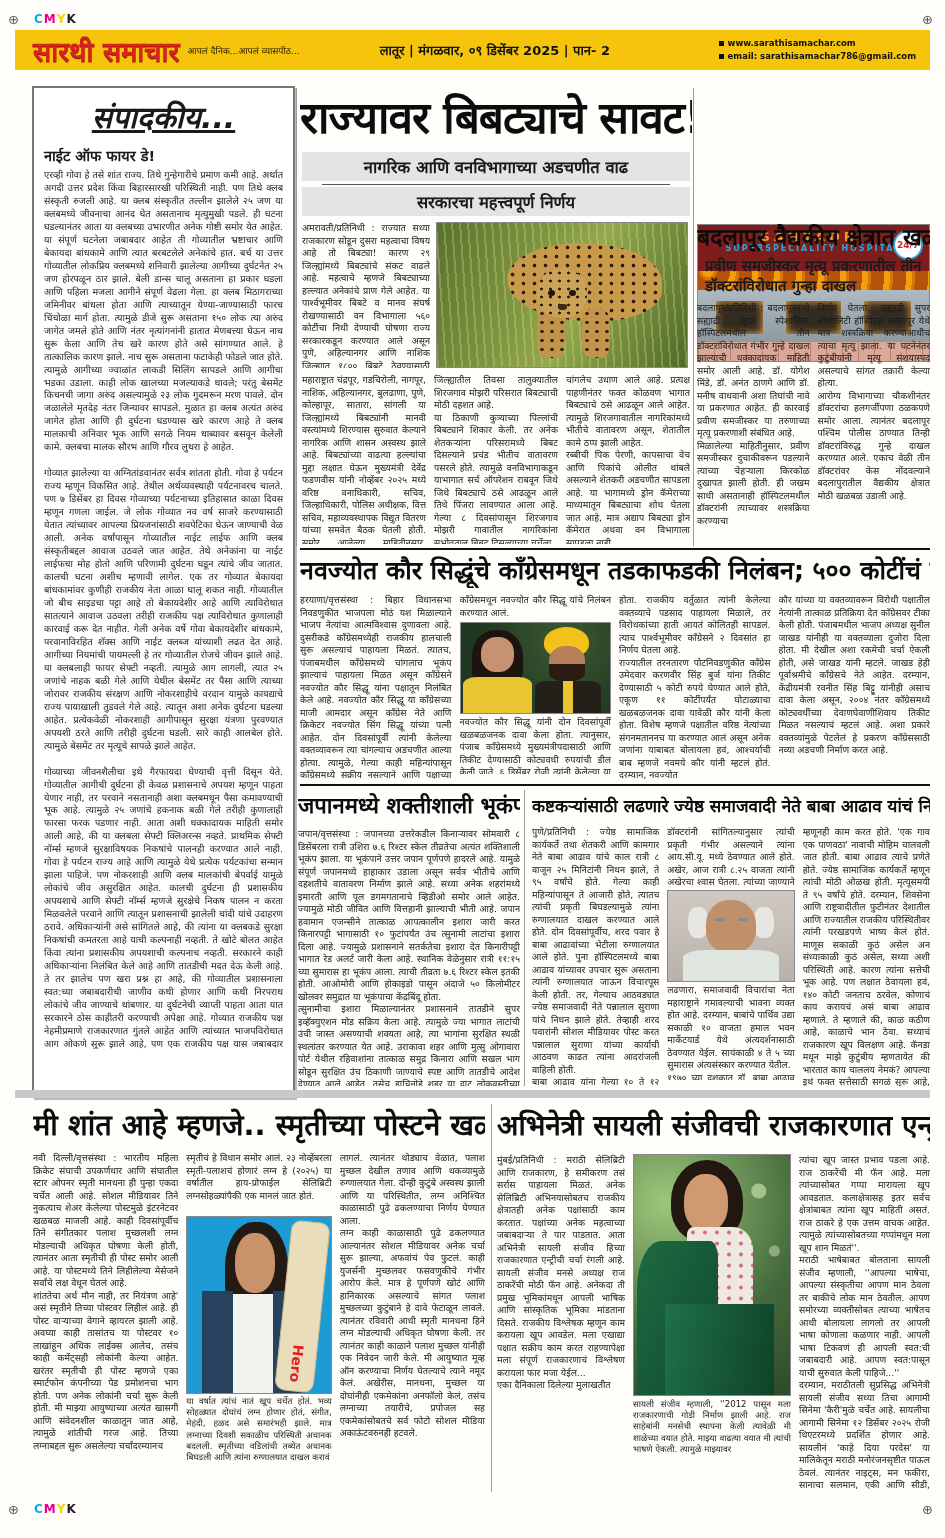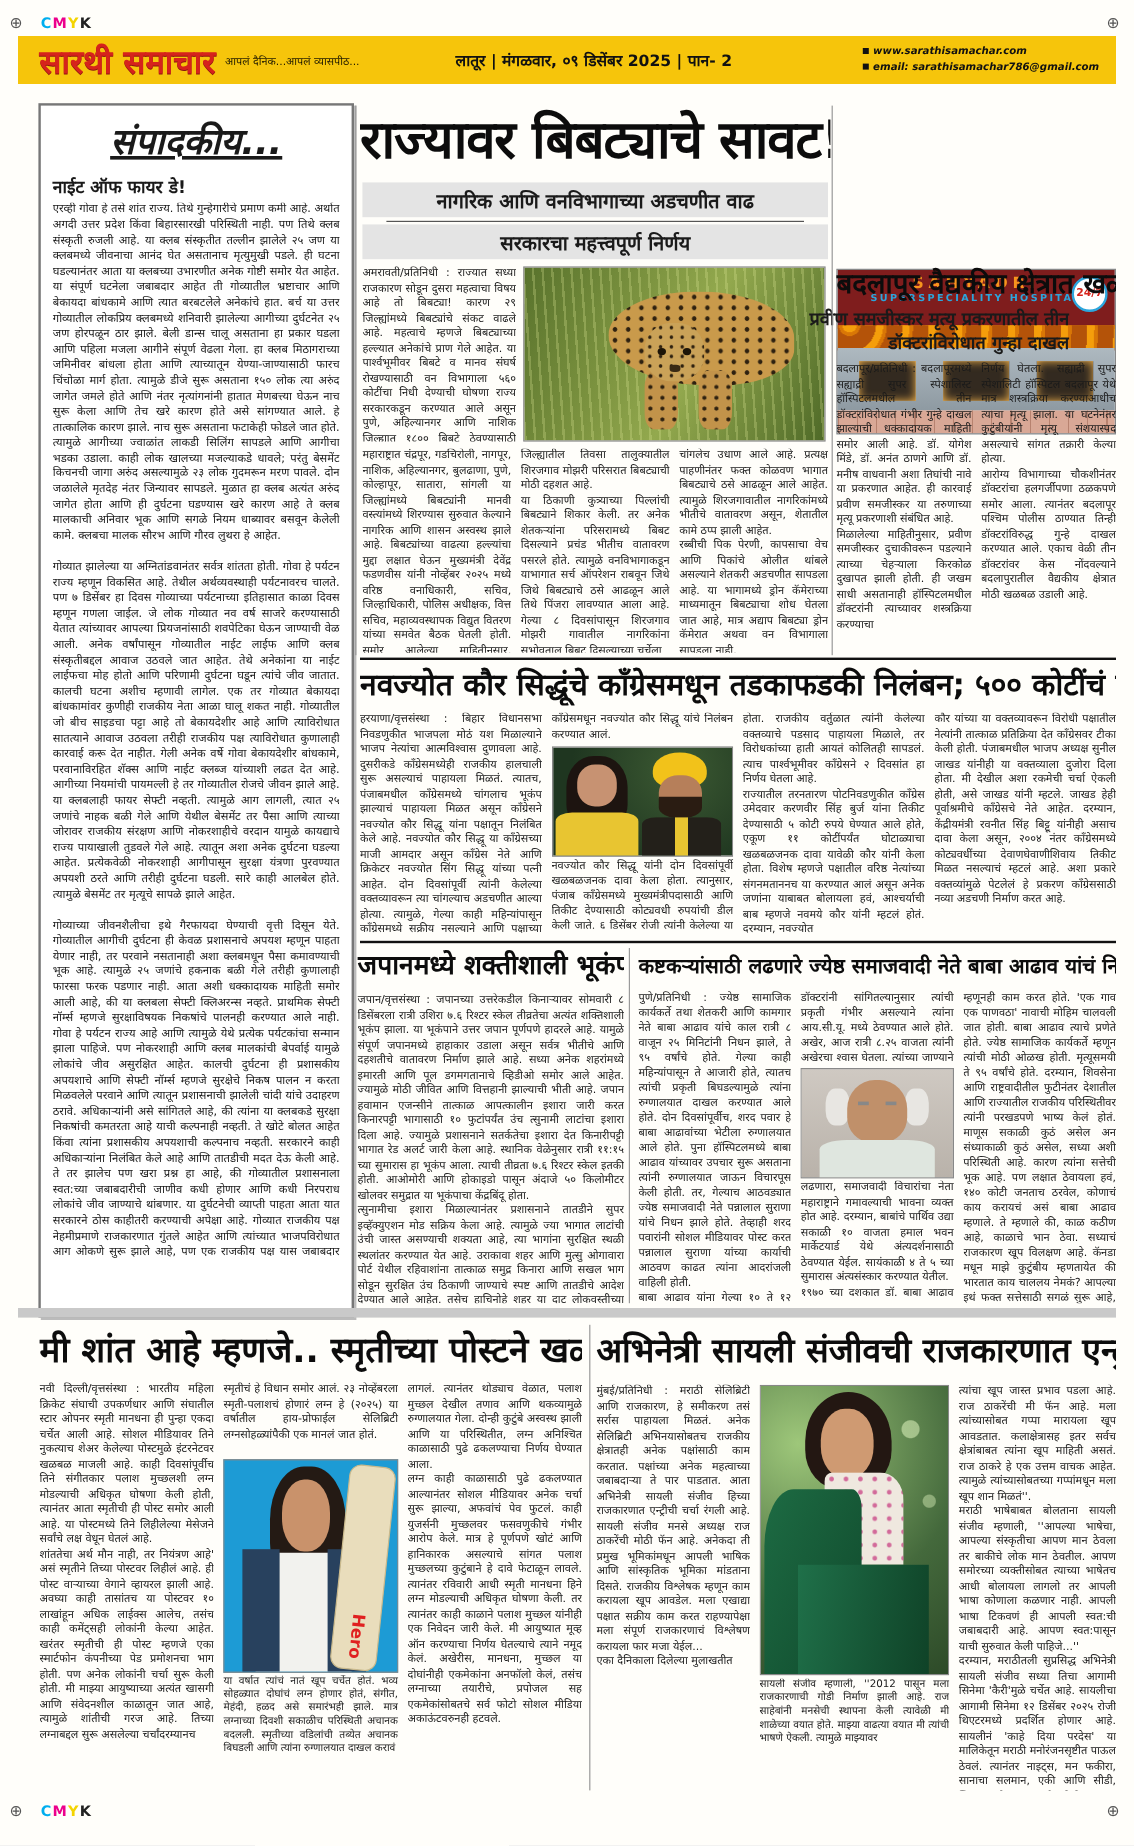--- a/index.html
+++ b/index.html
@@ -11,21 +11,21 @@
   .regmark{position:absolute;font-size:13px;color:#555;}
   .cmyk{position:absolute;left:34px;top:0;font-weight:bold;font-size:12px;letter-spacing:1px;}
   .cmyk .c{color:#00AEEF}.cmyk .m{color:#EC008C}.cmyk .y{color:#F4D400}.cmyk .k{color:#222}
   
   .masthead{position:absolute;left:15px;top:30px;width:915px;height:40px;background:#F6C50B;
             display:flex;align-items:center;}
   .mast-name{font-size:27px;font-weight:bold;color:#D6231C;margin-left:18px;white-space:nowrap;
              text-shadow:0 1px 0 #8a1410;}
   .mast-tag{font-size:9px;color:#201a00;margin-left:8px;white-space:nowrap;}
   .mast-date{font-size:13px;font-weight:bold;color:#111;margin-left:80px;white-space:nowrap;}
-  .mast-contact{margin-left:auto;margin-right:14px;font-size:8.5px;font-weight:bold;color:#111;text-align:left;line-height:1.5;font-style:italic;}
+  .mast-contact{margin-left:auto;margin-right:14px;font-size:8.5px;font-weight:bold;color:#111;text-align:left;line-height:1.5;}
   .mast-contact .sq{display:inline-block;width:5px;height:5px;background:#111;margin-right:4px;}
   
   .bodytxt{font-size:9.2px;line-height:1.36;text-align:justify;overflow:hidden;white-space:pre-line;}
   .cols{display:flex;gap:8px;}
   .cols>div{flex:1;}
   .hl{font-weight:bold;color:#0c0c0c;overflow:hidden;white-space:nowrap;}
   .center{text-align:center;}
   .rule{position:absolute;background:#111;}
   .vrule{position:absolute;background:#9a9a9a;width:1px;}
   .graybar{position:absolute;background:#c9c9c9;}
@@ -172,21 +172,21 @@
         <div class="badge">24/7</div>
       </div>
       <div class="garland"></div>
       <div class="front"></div>
       <div class="win" style="left:8%;top:56%;width:20%;height:24%"></div>
       <div class="win" style="left:38%;top:56%;width:24%;height:24%"></div>
       <div class="win" style="left:72%;top:56%;width:20%;height:24%"></div>
       <div class="floor"></div>
     </div>
     <div class="abs hl sec-hl center" style="left:697px;top:222px;width:233px;height:30px;line-height:30px">बदलापूर वैद्यकीय क्षेत्रात खळबळ</div>
-    <div class="abs" style="left:658px;top:256px;width:233px;height:42px;font-size:15px;font-weight:bold;text-align:right;line-height:1.35;overflow:hidden">प्रवीण समजीस्कर मृत्यू प्रकरणातील तीन डॉक्टरांविरोधात गुन्हा दाखल</div>
+    <div class="abs" style="left:705px;top:256px;width:233px;height:42px;font-size:15px;font-weight:bold;text-align:left;line-height:1.35;overflow:hidden">प्रवीण समजीस्कर मृत्यू प्रकरणातील तीन डॉक्टरांविरोधात गुन्हा दाखल</div>
     <div class="abs cols" style="left:697px;top:302px;width:233px;height:242px">
       <div class="bodytxt">बदलापूर/प्रतिनिधी : बदलापूरमध्ये सह्याद्री सुपर स्पेशालिस्ट हॉस्पिटलमधील तीन डॉक्टरांविरोधात गंभीर गुन्हे दाखल झाल्याची धक्कादायक माहिती समोर आली आहे. डॉ. योगेश मिंडे, डॉ. अनंत ठाणगे आणि डॉ. मनीष वाधवानी अशा तिघांची नावे या प्रकरणात आहेत. ही कारवाई प्रवीण समजीस्कर या तरुणाच्या मृत्यू प्रकरणाशी संबंधित आहे.
 मिळालेल्या माहितीनुसार, प्रवीण समजीस्कर दुचाकीवरून पडल्याने त्याच्या चेहऱ्याला किरकोळ दुखापत झाली होती. ही जखम साधी असतानाही हॉस्पिटलमधील डॉक्टरांनी त्याच्यावर शस्त्रक्रिया करण्याचा</div>
       <div class="bodytxt">निर्णय घेतला. सह्याद्री सुपर स्पेशालिटी हॉस्पिटल बदलापूर येथे मात्र शस्त्रक्रिया करण्याआधीच त्याचा मृत्यू झाला. या घटनेनंतर कुटुंबीयांनी मृत्यू संशयास्पद असल्याचे सांगत तक्रारी केल्या होत्या.
 आरोग्य विभागाच्या चौकशीनंतर डॉक्टरांचा हलगर्जीपणा ठळकपणे समोर आला. त्यानंतर बदलापूर पश्चिम पोलीस ठाण्यात तिन्ही डॉक्टरांविरुद्ध गुन्हे दाखल करण्यात आले. एकाच वेळी तीन डॉक्टरांवर केस नोंदवल्याने बदलापुरातील वैद्यकीय क्षेत्रात मोठी खळबळ उडाली आहे.</div>
     </div>
   </section>
 
   <div class="vrule" style="left:296px;top:88px;height:458px"></div>
   <div class="vrule" style="left:693px;top:88px;height:458px"></div>

